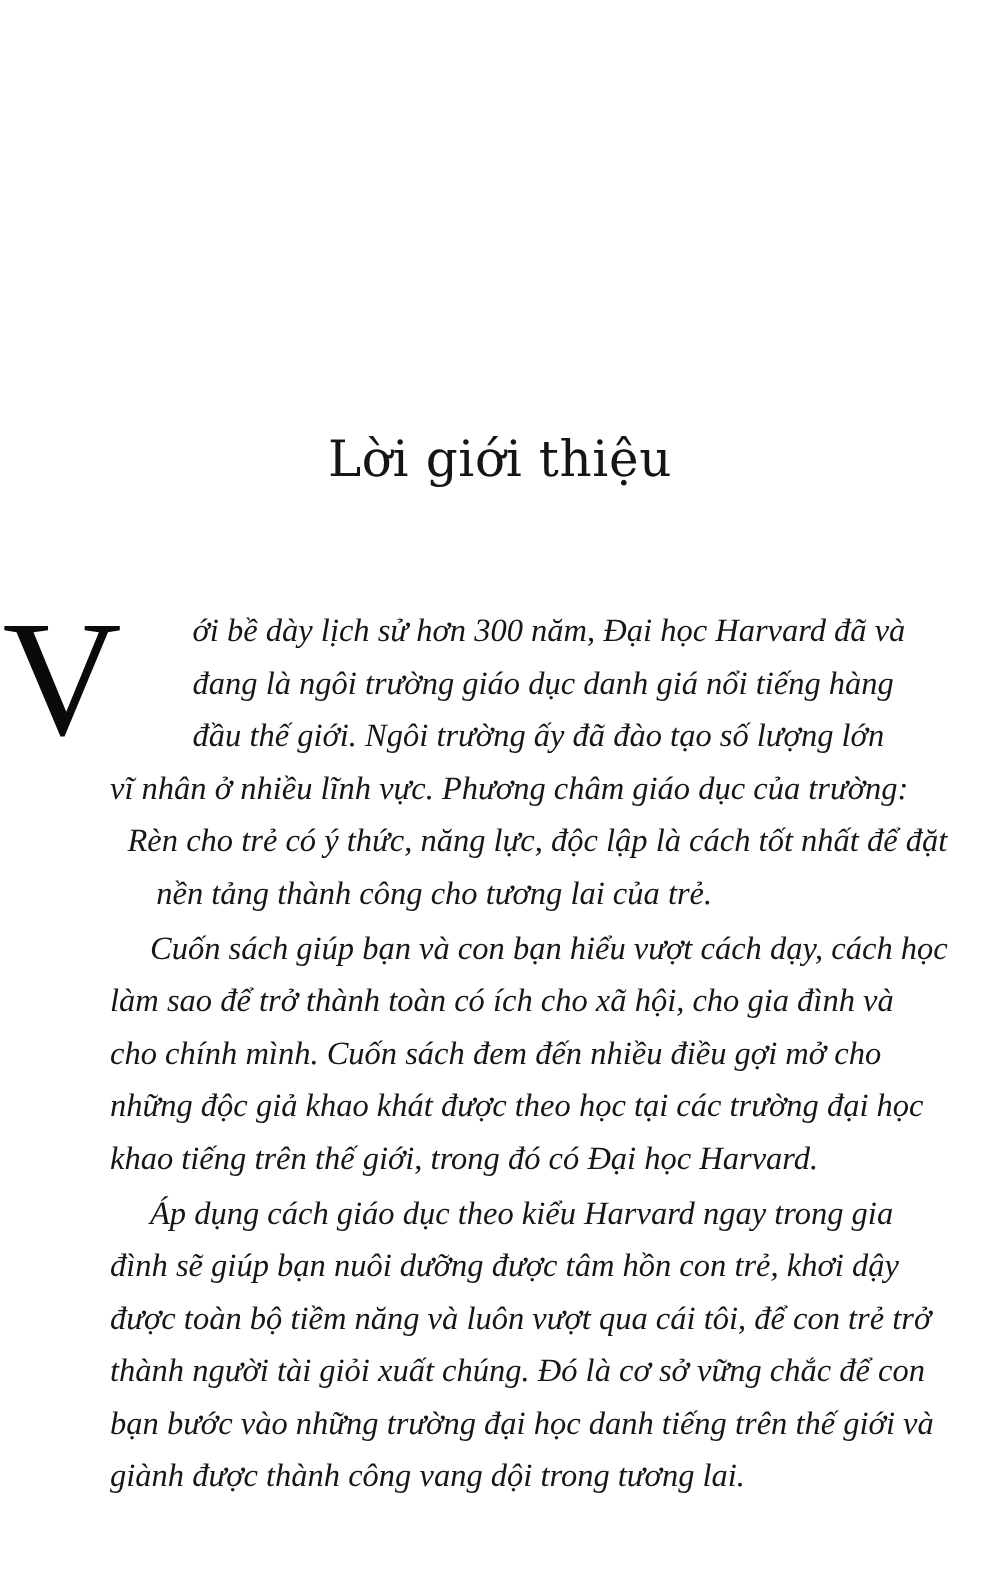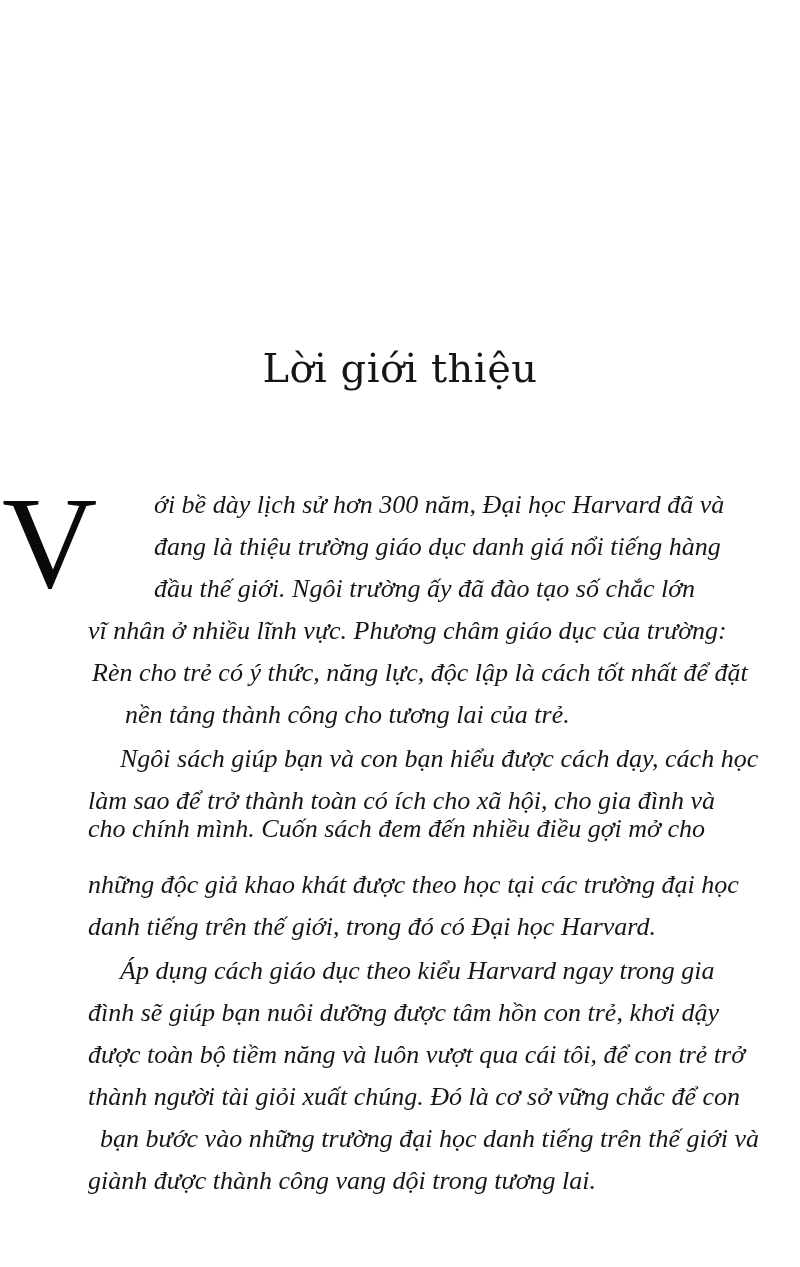--- a/index.html
+++ b/index.html
@@ -69,38 +69,38 @@
 <div class="page">
 
   <h1 class="title">Lời giới thiệu</h1>
 
   <div class="dropcap">V</div>
 
   <div class="body-text">
 
     <div>
       <span class="line" style="left:66px; top:0px;">ới bề dày lịch sử hơn 300 năm, Đại học Harvard đã và</span>
-      <span class="line" style="left:66px; top:42px;">đang là thiệu trường giáo dục danh giá nổi tiếng hàng</span>
-      <span class="line" style="left:66px; top:84px;">đầu thế giới. Ngôi trường ấy đã đào tạo số chắc lớn</span>
+      <span class="line" style="left:66px; top:42px;">đang là ngôi trường giáo dục danh giá nổi tiếng hàng</span>
+      <span class="line" style="left:66px; top:84px;">đầu thế giới. Ngôi trường ấy đã đào tạo số lượng lớn</span>
       <span class="line" style="left:0px; top:126px;">vĩ nhân ở nhiều lĩnh vực. Phương châm giáo dục của trường:</span>
-      <span class="line" style="left:4px; top:168px;">Rèn cho trẻ có ý thức, năng lực, độc lập là cách tốt nhất để đặt</span>
+      <span class="line" style="left:14px; top:168px;">Rèn cho trẻ có ý thức, năng lực, độc lập là cách tốt nhất để đặt</span>
       <span class="line" style="left:0px; top:210px;margin-left:37px;">nền tảng thành công cho tương lai của trẻ.</span>
     </div>
 
     <div>
-      <span class="line" style="left:32px; top:254px;">Ngôi sách giúp bạn và con bạn hiểu được cách dạy, cách học</span>
+      <span class="line" style="left:32px; top:254px;">Cuốn sách giúp bạn và con bạn hiểu vượt cách dạy, cách học</span>
       <span class="line" style="left:0px; top:296px;">làm sao để trở thành toàn có ích cho xã hội, cho gia đình và</span>
-      <span class="line" style="left:0px; top:324px;">cho chính mình. Cuốn sách đem đến nhiều điều gợi mở cho</span>
+      <span class="line" style="left:0px; top:338px;">cho chính mình. Cuốn sách đem đến nhiều điều gợi mở cho</span>
       <span class="line" style="left:0px; top:380px;">những độc giả khao khát được theo học tại các trường đại học</span>
-      <span class="line" style="left:0px; top:422px;">danh tiếng trên thế giới, trong đó có Đại học Harvard.</span>
+      <span class="line" style="left:0px; top:422px;">khao tiếng trên thế giới, trong đó có Đại học Harvard.</span>
     </div>
 
     <div>
       <span class="line" style="left:32px; top:466px;">Áp dụng cách giáo dục theo kiểu Harvard ngay trong gia</span>
       <span class="line" style="left:0px; top:508px;">đình sẽ giúp bạn nuôi dưỡng được tâm hồn con trẻ, khơi dậy</span>
       <span class="line" style="left:0px; top:550px;text-align:right;">được toàn bộ tiềm năng và luôn vượt qua cái tôi, để con trẻ trở</span>
       <span class="line" style="left:0px; top:592px;">thành người tài giỏi xuất chúng. Đó là cơ sở vững chắc để con</span>
-      <span class="line" style="left:12px; top:634px;">bạn bước vào những trường đại học danh tiếng trên thế giới và</span>
+      <span class="line" style="left:0px; top:634px;">bạn bước vào những trường đại học danh tiếng trên thế giới và</span>
       <span class="line" style="left:0px; top:676px;text-align:right;">giành được thành công vang dội trong tương lai.</span>
     </div>
   </div>
 
 </div>
 
 </body></html>

